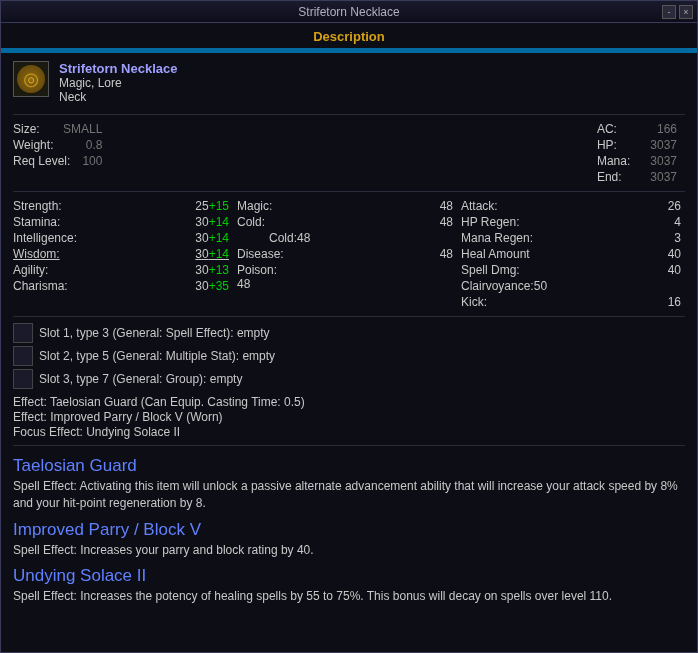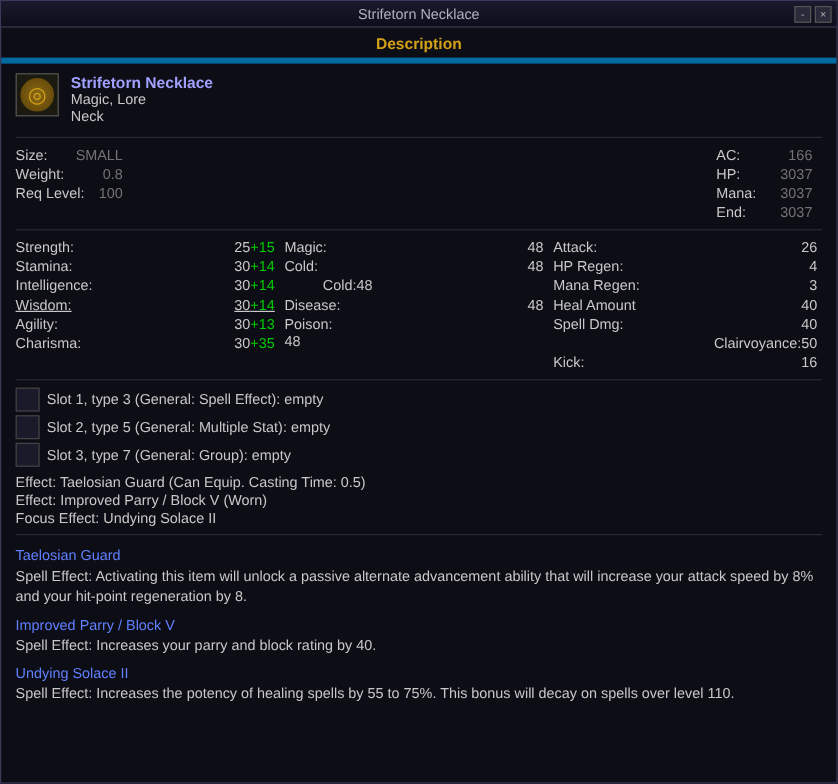--- a/index.html
+++ b/index.html
@@ -147,21 +147,21 @@
     .slot-text { color: #c8c8c8; }
     .effect-section {
       margin: 6px 0;
     }
     .effect-line { color: #c8c8c8; margin: 1px 0; }
     .spell-details-section {
       margin-top: 10px;
     }
     .spell-title {
       color: #6080ff;
-      font-size: 12px;
+      font-size: 17px;
       margin: 8px 0 2px;
     }
     .spell-desc { color: #c8c8c8; line-height: 1.4; }
   </style>
 </head>
 <body>
 
 <div class="window">
 
   <div class="title-bar">
@@ -294,21 +294,21 @@
           <span>3</span>
         </div>
         <div style="display:flex; justify-content:space-between; padding:1px 0; padding-right:4px;">
           <span>Heal Amount</span>
           <span>40</span>
         </div>
         <div style="display:flex; justify-content:space-between; padding:1px 0; padding-right:4px;">
           <span>Spell Dmg:</span>
           <span>40</span>
         </div>
-        <div style="display:flex; justify-content:flex-end; padding:1px 0; padding-right:4px;">
+        <div style="display:flex; justify-content:flex-start; padding:1px 0; padding-right:4px;">
           <span>Clairvoyance:</span>
           <span>50</span>
         </div>
         <div style="display:flex; justify-content:space-between; padding:1px 0; padding-right:4px;">
           <span>Kick:</span>
           <span>16</span>
         </div>
       </div>
     </div>
 

